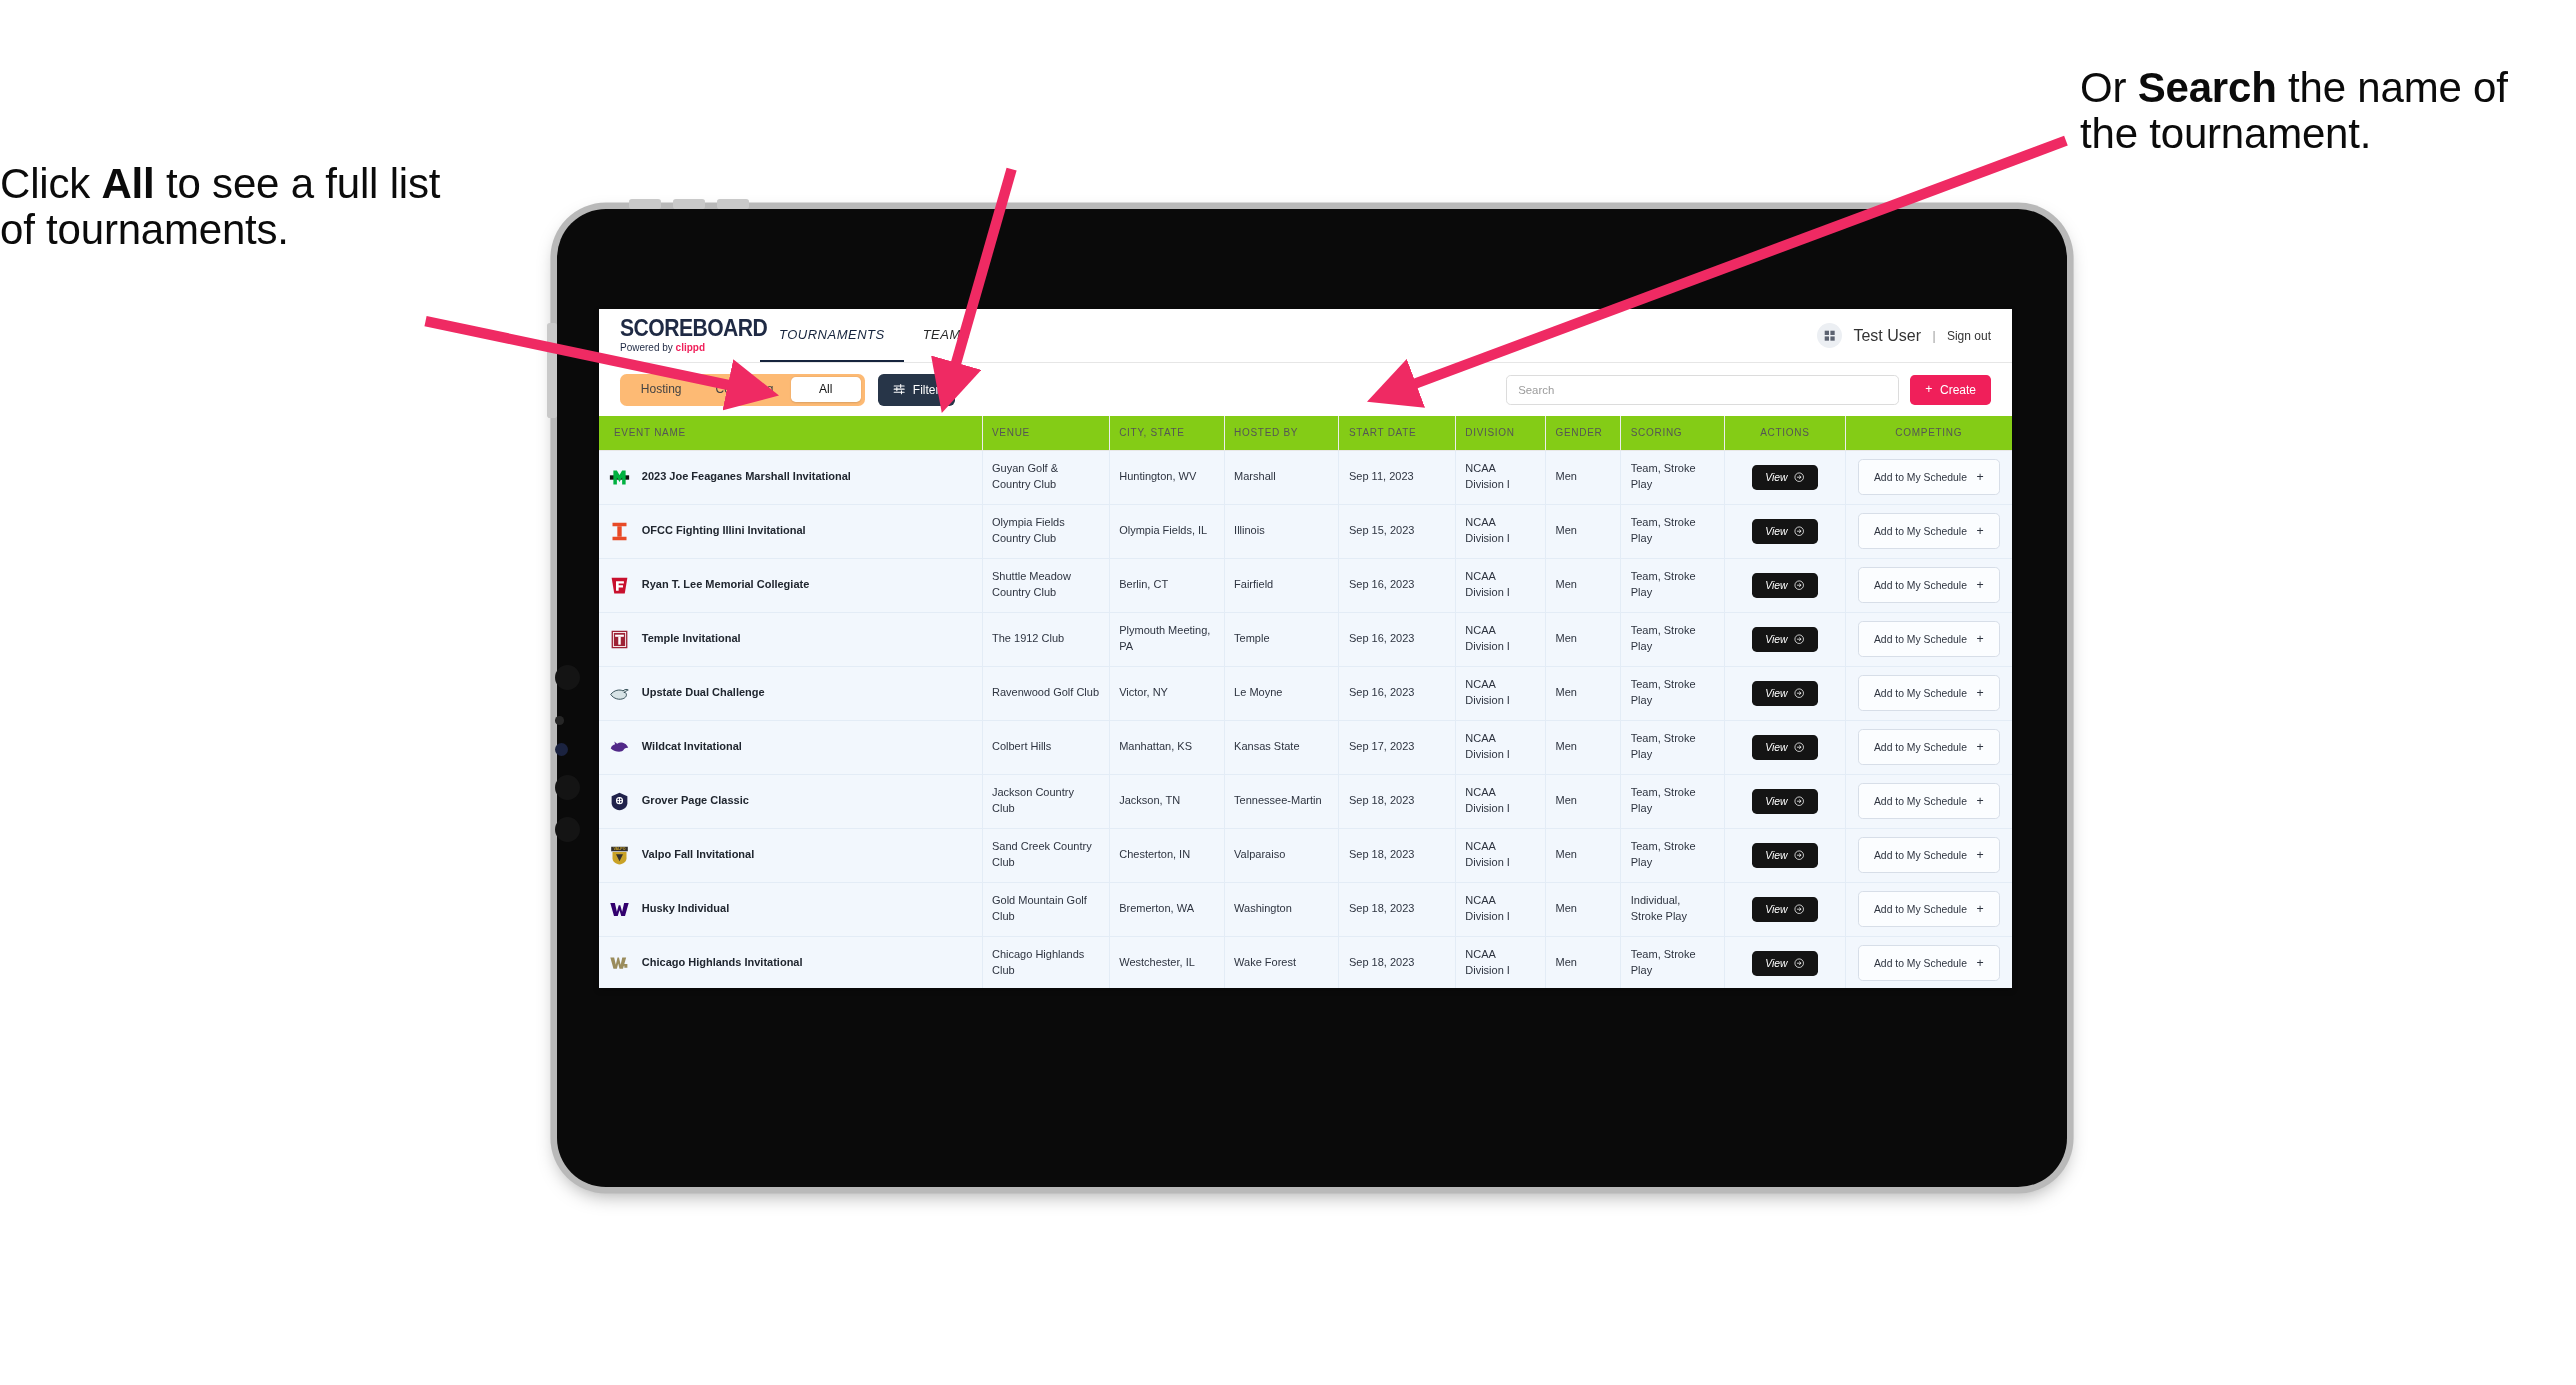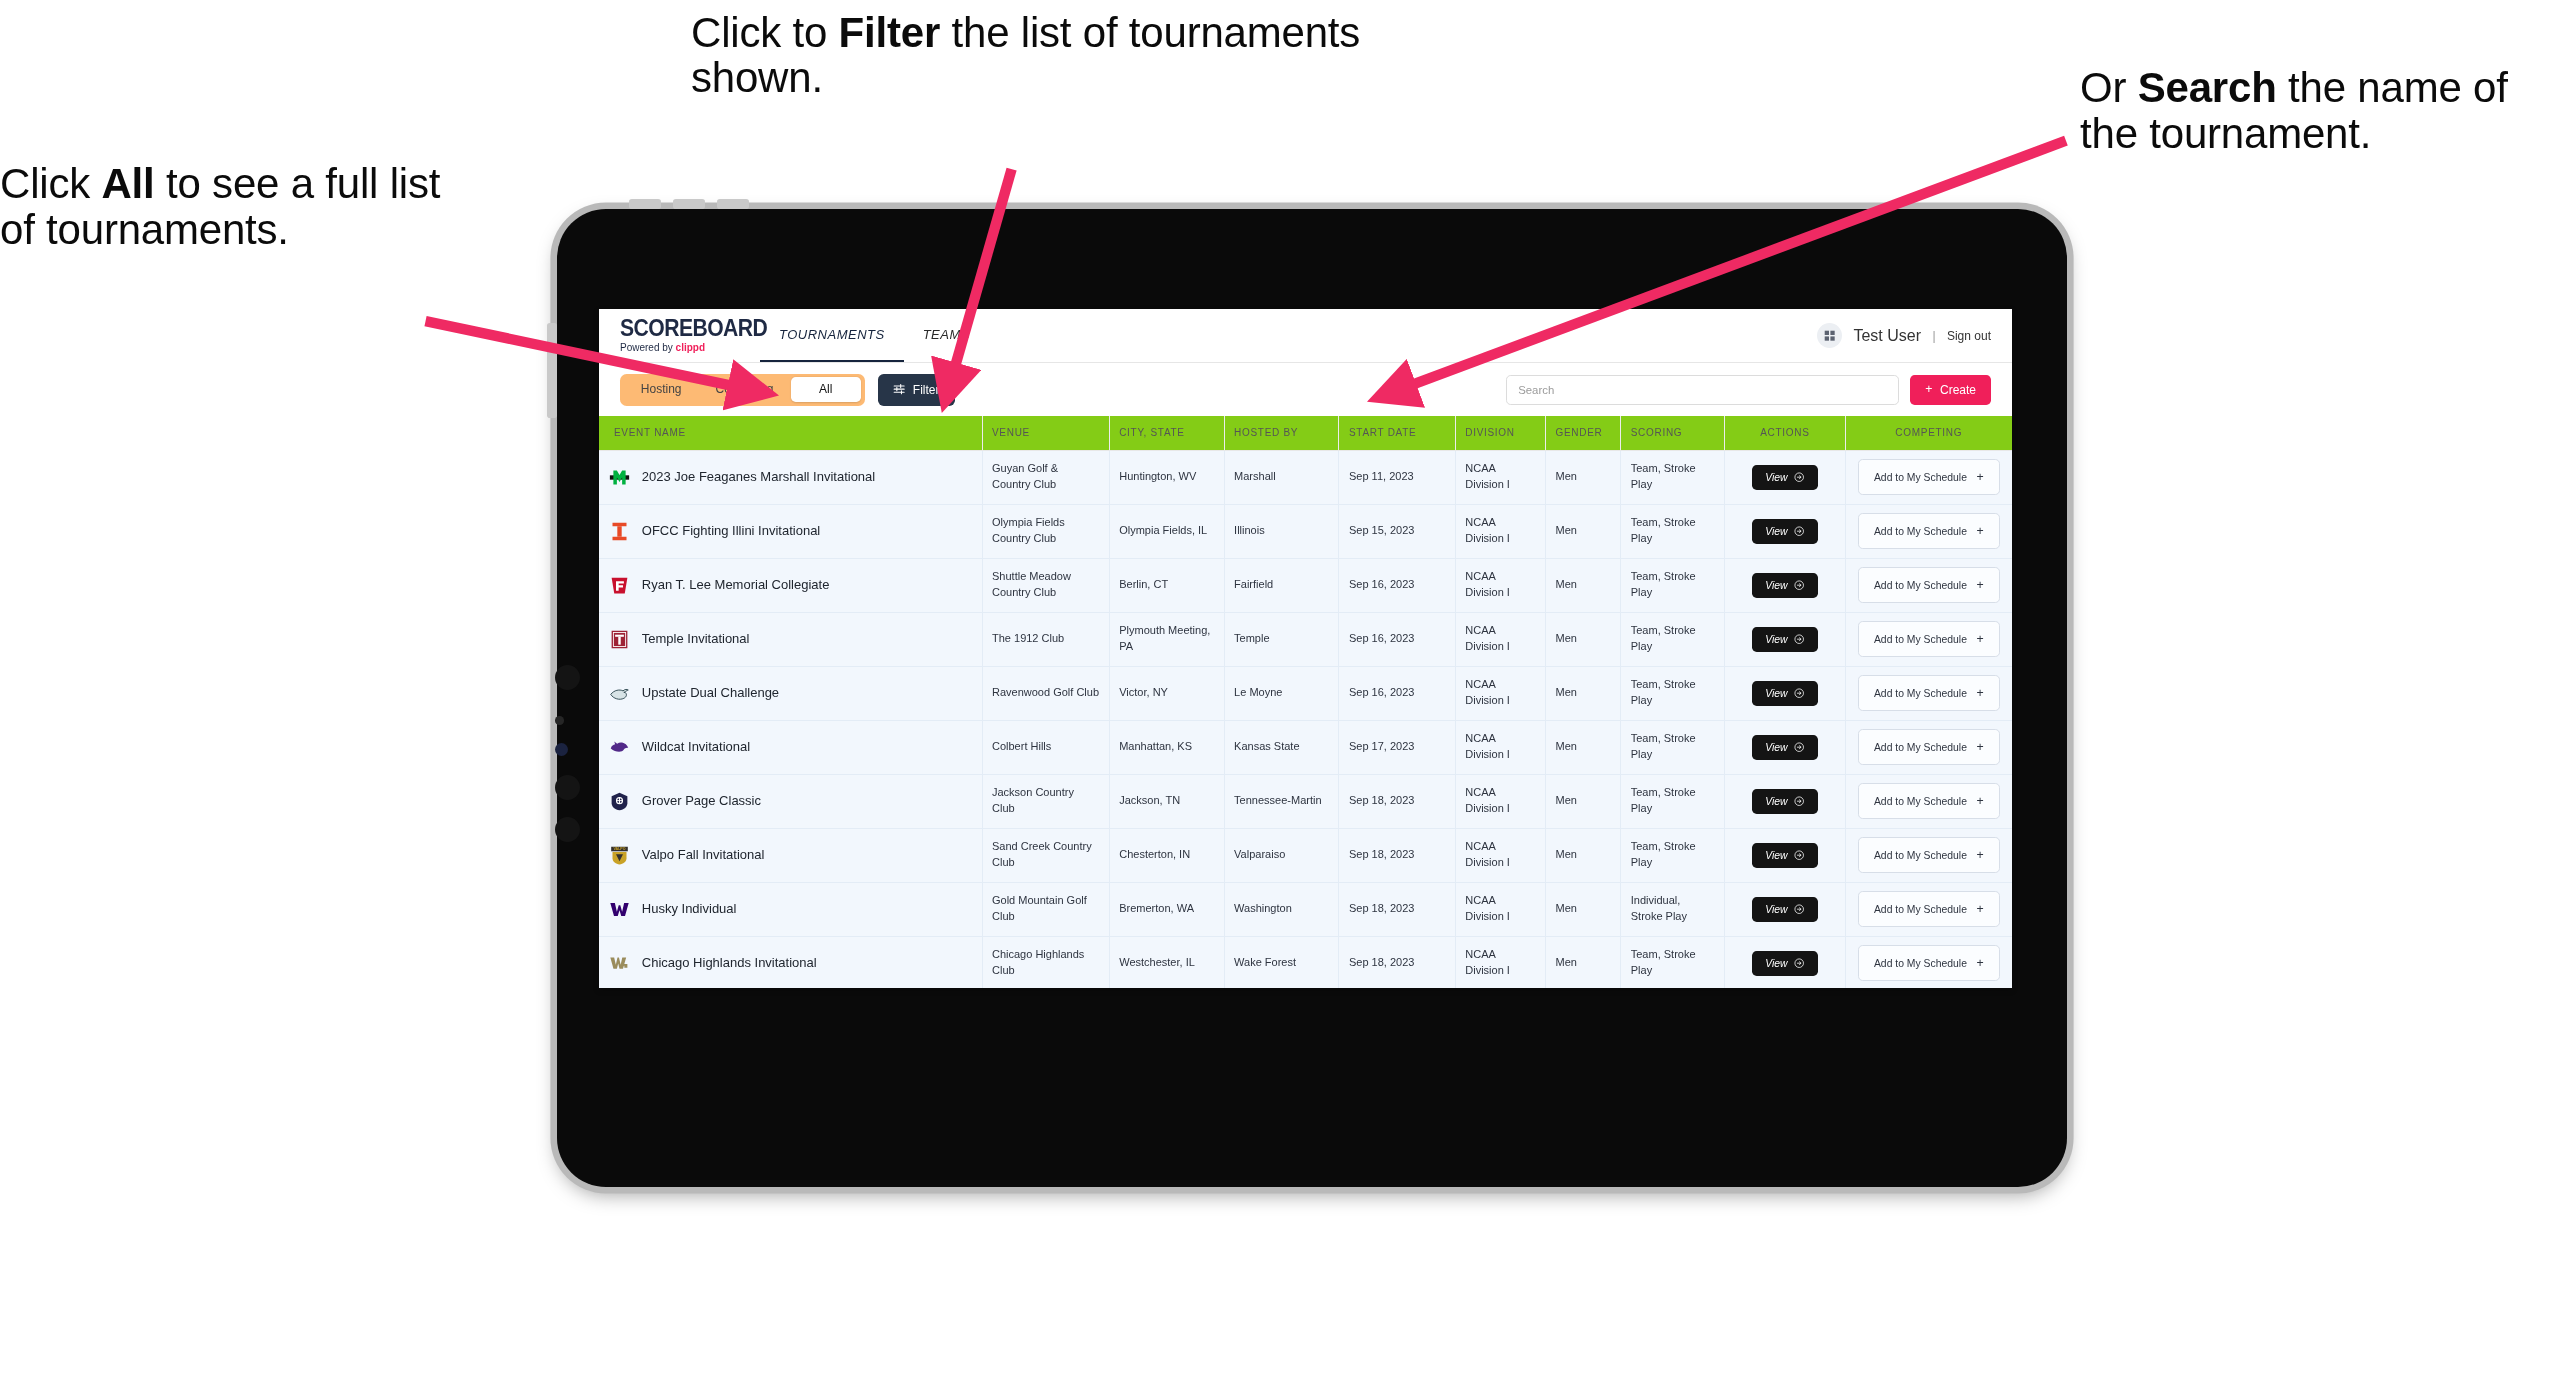--- a/index.html
+++ b/index.html
@@ -120,21 +120,21 @@
   #tbl thead th:last-child { border-right:none; }
   #tbl tbody td {
     background:#f2f7fd; font-size:11px; color:#2e3440;
     padding:8.5px 9.5px; border-bottom:0.9px solid #e3ecf6; border-right:0.9px solid #e3ecf6;
     vertical-align:middle; line-height:1.45;
   }
   #tbl tbody td:last-child { border-right:none; }
   td.c-event { padding-left:15px; }
   .evt { display:flex; align-items:center; gap:12.3px; }
   .evt-logo { width:21px; height:21px; flex:0 0 21px; display:block; }
-  .evt-name { font-size:13px; color:#20262f; }
+  .evt-name { font-size:11px; color:#20262f;font-weight:bold; }
   .c-center { text-align:center; }
 
   .view-btn {
     display:inline-flex; align-items:center; justify-content:center; gap:6.6px;
     background:#141414; color:#fff; border-radius:4.7px;
     height:25px; padding:0 13.3px; font-size:10.4px; cursor:pointer;font-style:italic;
   }
   .view-btn svg { width:10.4px; height:10.4px; }
   .add-btn {
     display:inline-flex; align-items:center; justify-content:center; gap:9.5px;
@@ -142,21 +142,20 @@
     height:36px; padding:0 15px; font-size:10.4px; cursor:pointer; white-space:nowrap;
   }
   .plus { font-size:12.3px; line-height:1; }
 </style>
 </head>
 <body>
 
 <div id="stage">
 
   <div class="anno" id="anno-all">Click <b>All</b> to see a full list of tournaments.</div>
-  <div class="anno" id="anno-filter">Click to <b>Filter</b> the list of tournaments shown.</div>
   <div class="anno" id="anno-search">Or <b>Search</b> the name of the tournament.</div>
 
   <div id="tablet">
     <div class="btn-vol" id="vol1"></div>
     <div class="btn-vol" id="vol2"></div>
     <div class="btn-vol" id="vol3"></div>
     <div id="pwr"></div>
     <div class="lens" id="lens1"></div>
     <div class="lens" id="lens2"></div>
     <div class="lens" id="lens3"></div>

